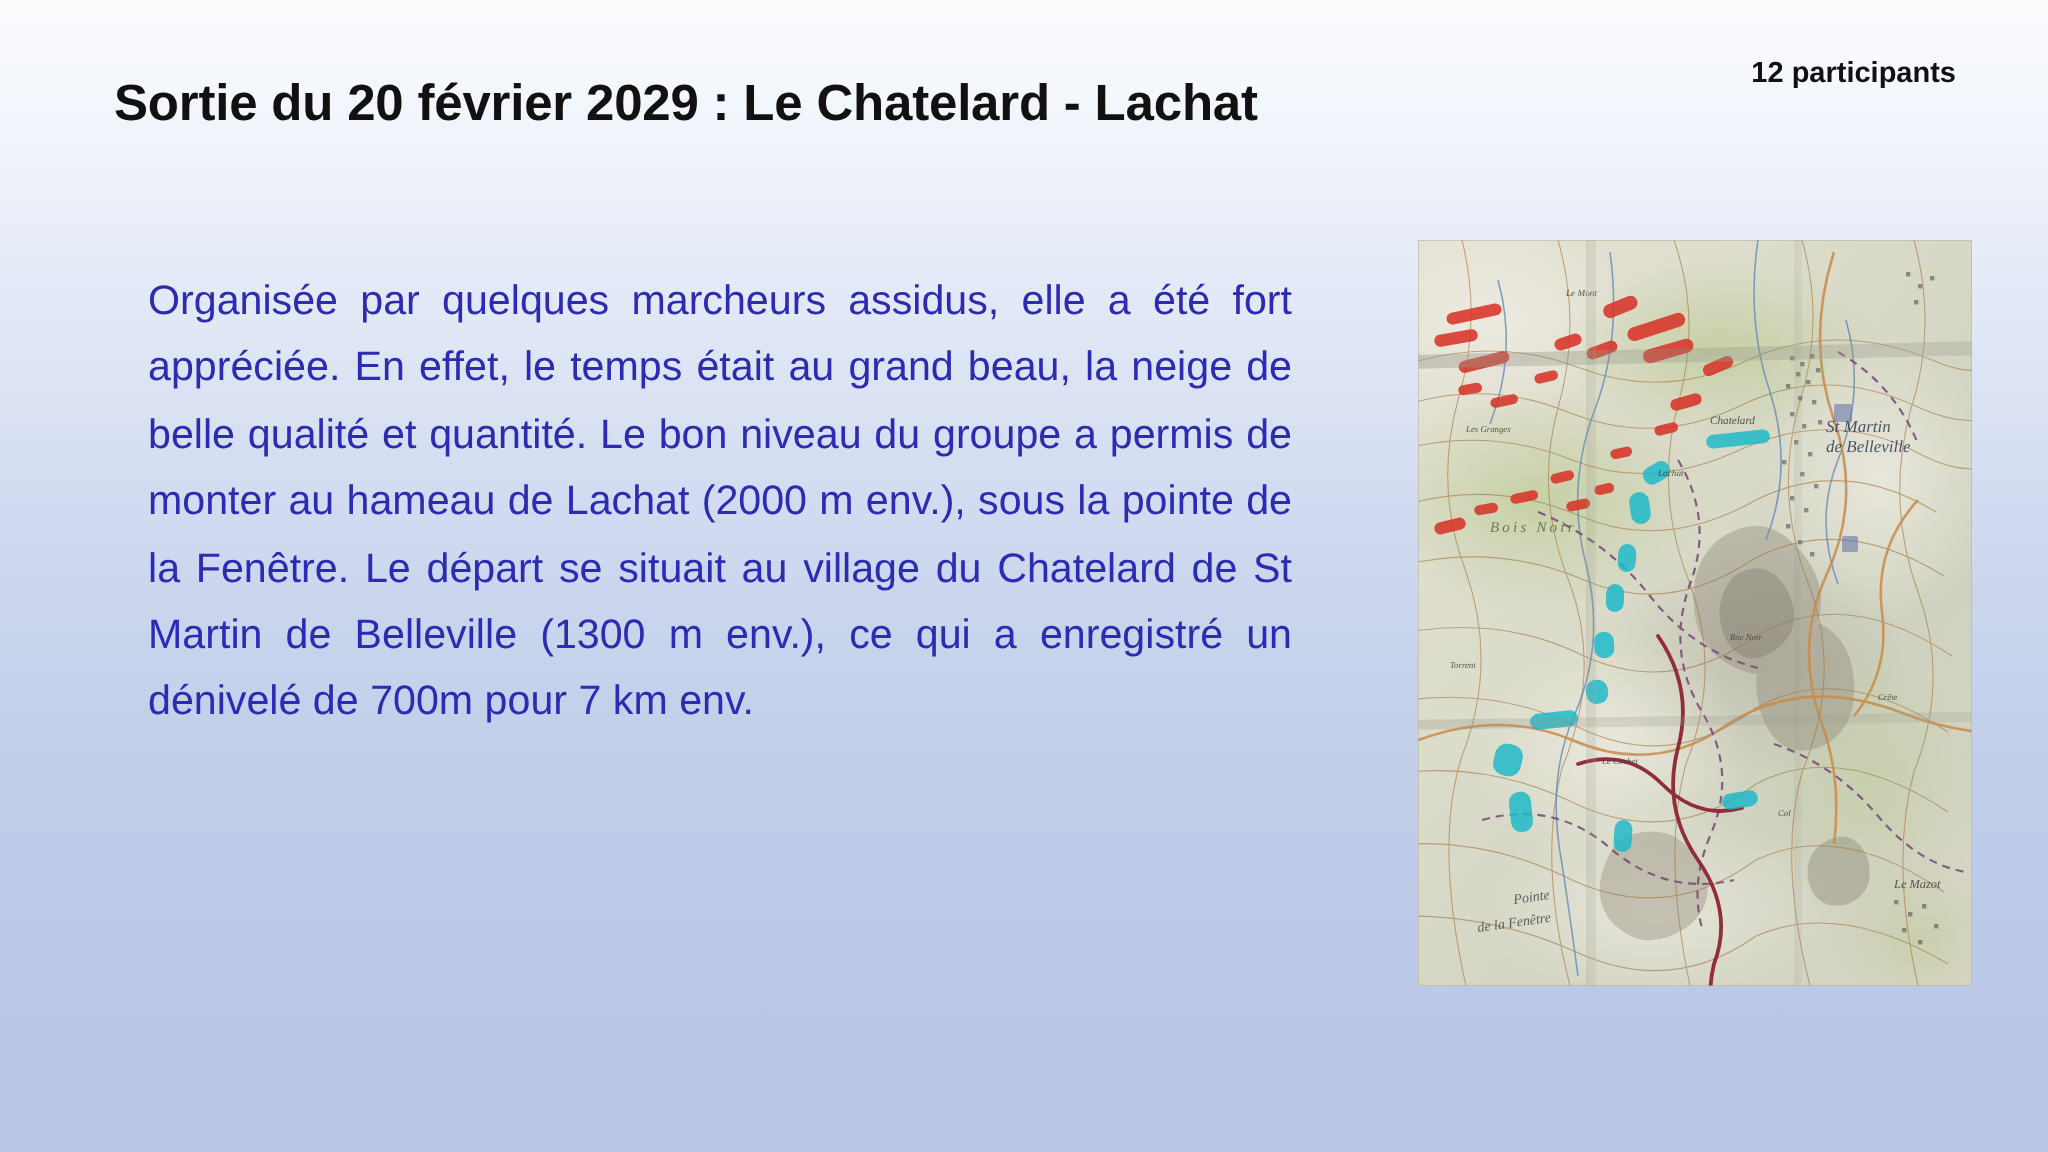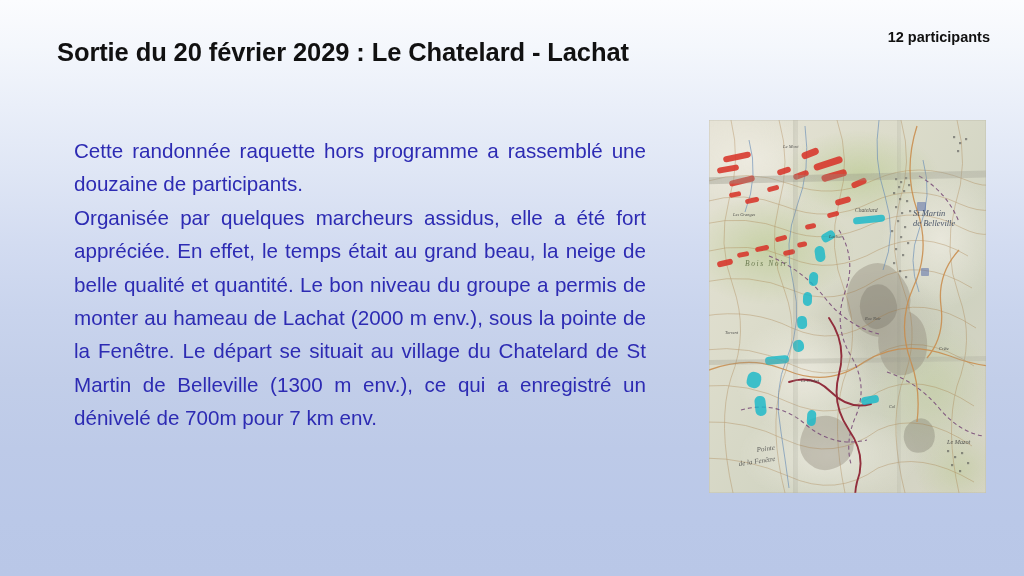--- a/index.html
+++ b/index.html
@@ -42,21 +42,21 @@
     font-size: 25.5px;
     font-weight: bold;
     color: #111111;
     letter-spacing: -0.1px;
     white-space: nowrap;
     line-height: 1.2;
   }
 
   .participants {
     position: absolute;
-    right: 34px;
+    right: 46px;
     top: 29px;
     font-size: 14.5px;
     font-weight: bold;
     color: #111111;
     white-space: nowrap;
   }
 
   
   .body-text {
     position: absolute;
@@ -95,21 +95,20 @@
 </head>
 <body>
 
 <div class="slide">
 
   <h1 class="slide-title">Sortie du 20 février 2029 : Le Chatelard - Lachat</h1>
 
   <div class="participants">12 participants</div>
 
   <div class="body-text">
-    <p>Cette randonnée raquette hors programme a rassemblé une douzaine de participants.</p>
     <p class="last-line-natural">Organisée par quelques marcheurs assidus, elle a été fort appréciée. En effet, le temps était au grand beau, la neige de belle qualité et quantité. Le bon niveau du groupe a permis de monter au hameau de Lachat (2000 m env.), sous la pointe de la Fenêtre. Le départ se situait au village du Chatelard de St Martin de Belleville (1300 m env.), ce qui a enregistré un dénivelé de 700m pour 7 km env.</p>
   </div>
 
   <figure class="map-figure" style="margin:8px;">
     <svg class="map-canvas" viewBox="0 0 277 373" preserveAspectRatio="none">
       <defs>
         <linearGradient id="paperTint" x1="0" y1="0" x2="1" y2="1">
           <stop offset="0%" stop-color="#e6e3d6"></stop>
           <stop offset="35%" stop-color="#dcdccb"></stop>
           <stop offset="70%" stop-color="#cfd2c0"></stop>

